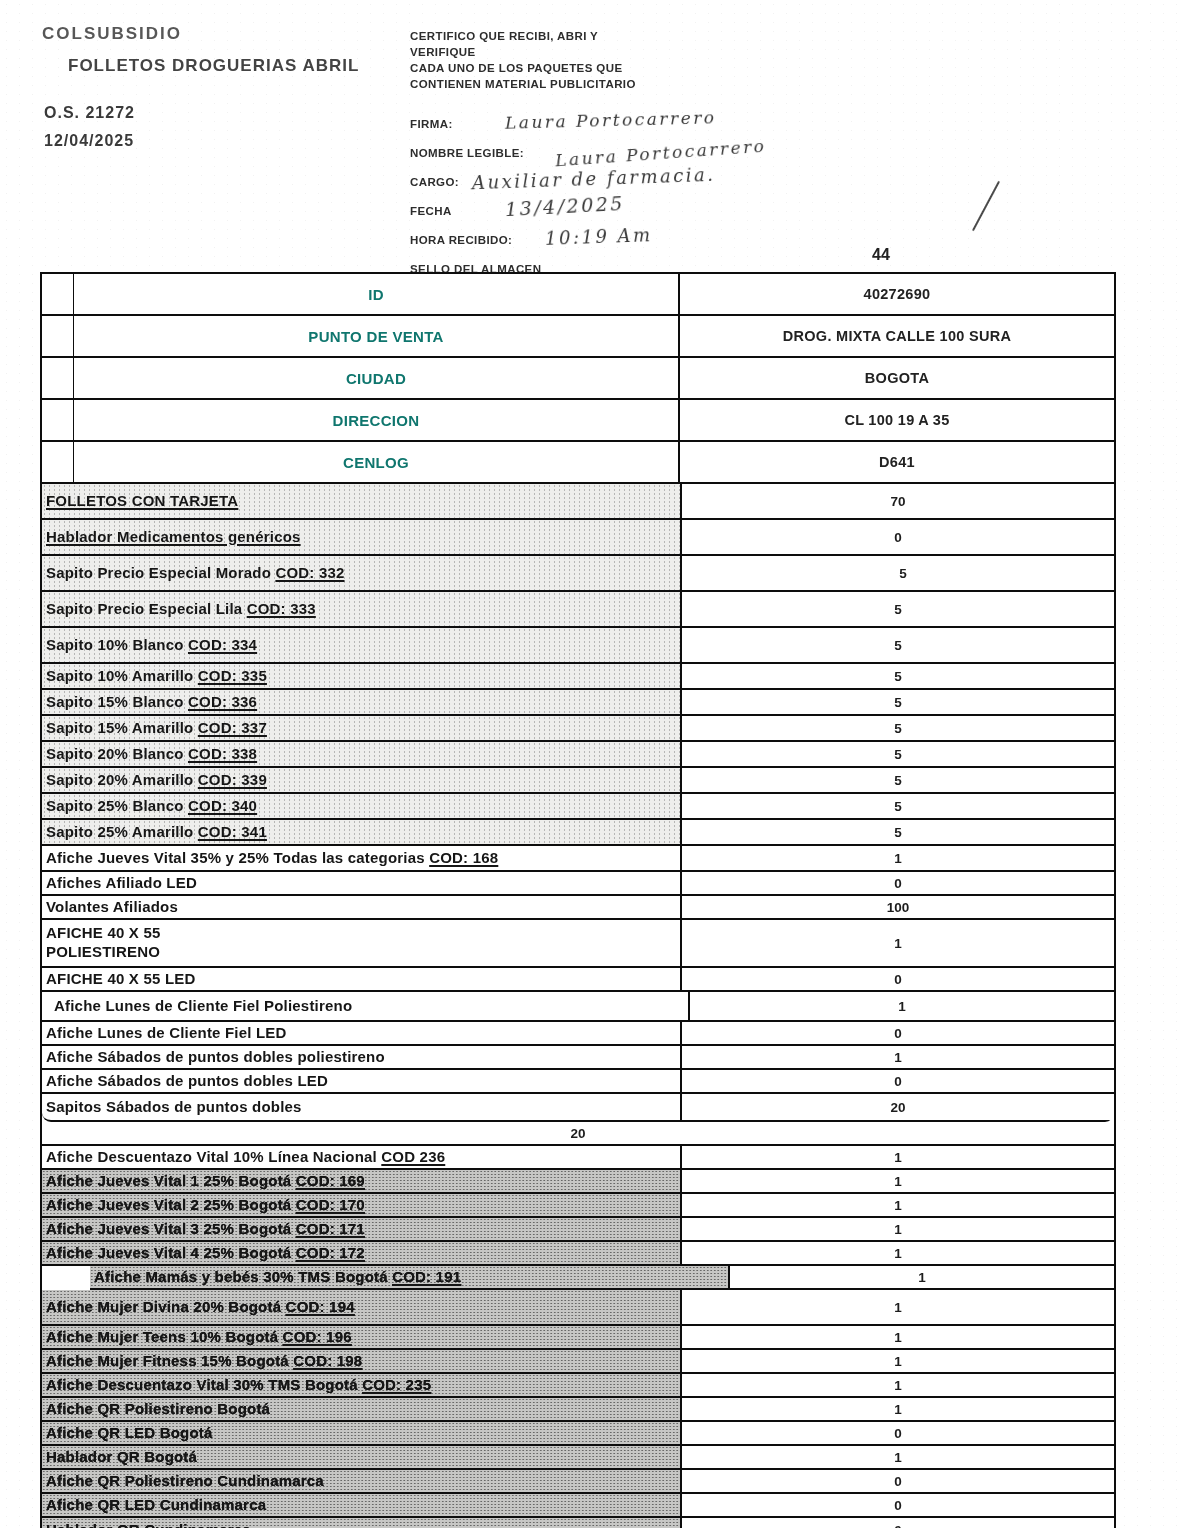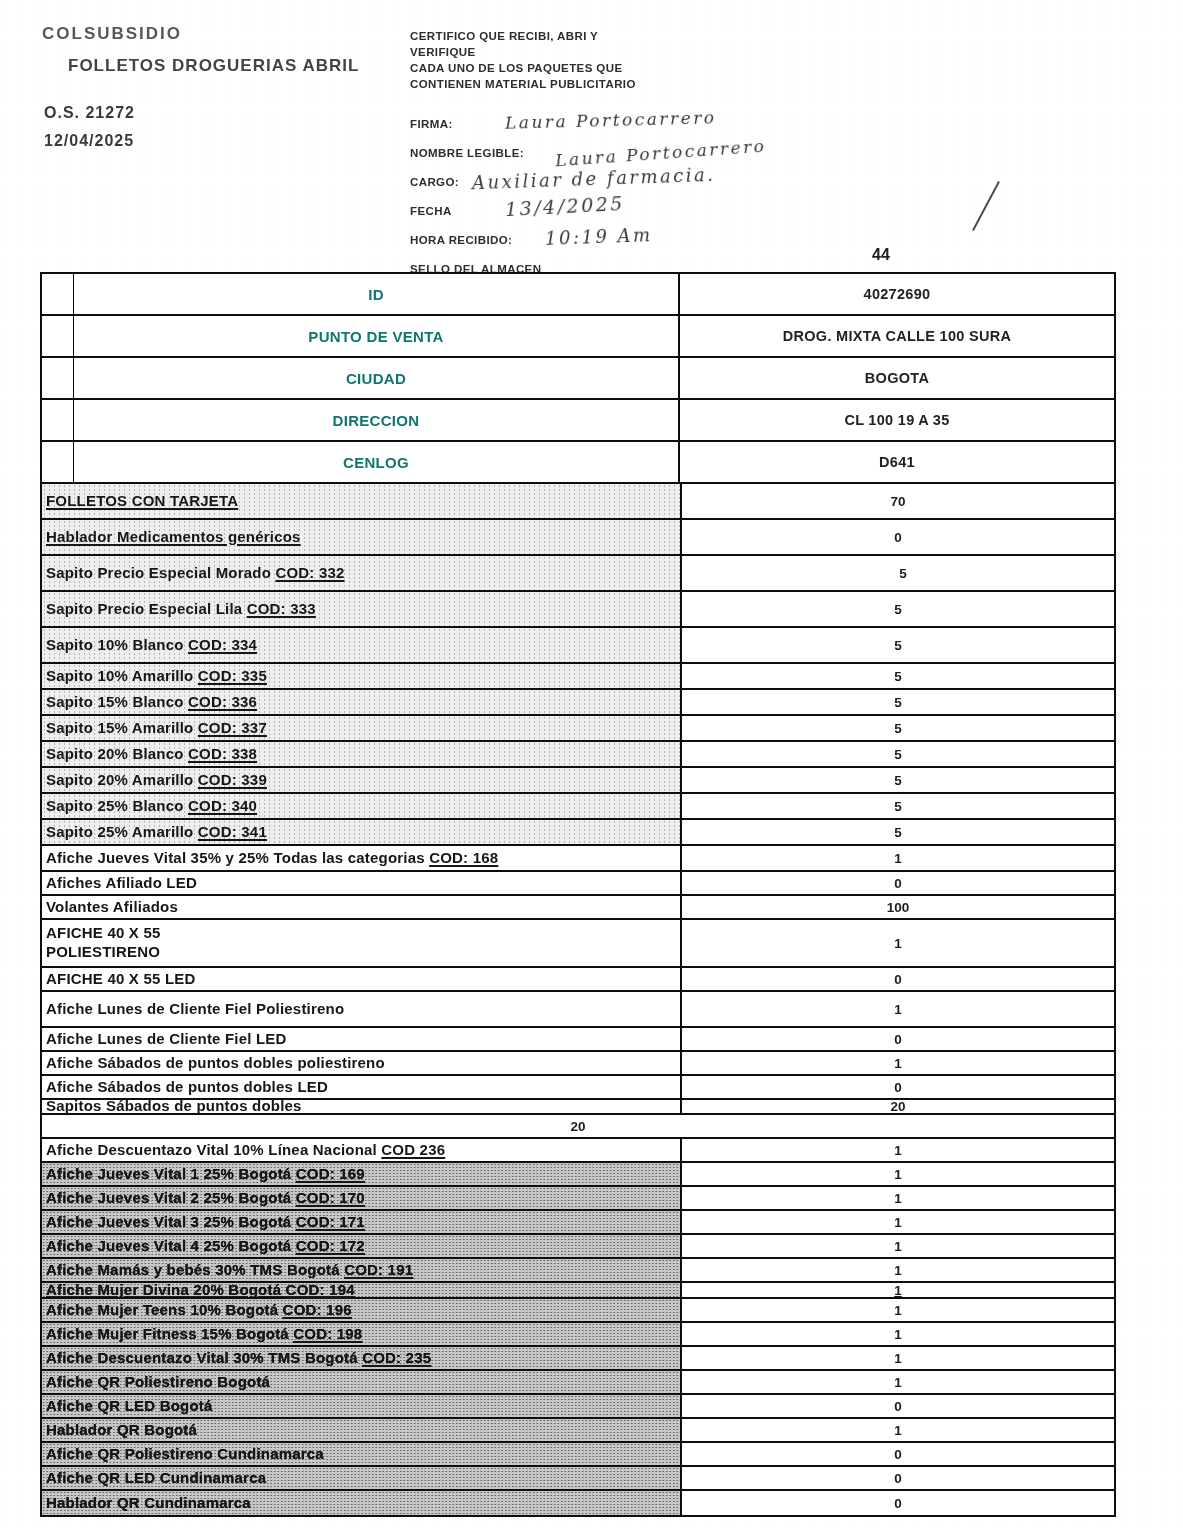--- a/index.html
+++ b/index.html
@@ -252,21 +252,21 @@
             <div><span>POLIESTIRENO</span></div>
           </div>
           <div class="iqty">1</div>
         </div>
         <div class="irow" style="height: 24px;">
           <div class="iname">
             <div><span>AFICHE 40 X 55 LED</span></div>
           </div>
           <div class="iqty">0</div>
         </div>
-        <div class="irow" style="height: 36px;">
+        <div class="irow" style="height: 30px; padding-left: 8px;">
           <div class="iname">
             <div><span>Afiche Lunes de Cliente Fiel Poliestireno</span></div>
           </div>
           <div class="iqty">1</div>
         </div>
         <div class="irow" style="height: 24px;">
           <div class="iname">
             <div><span>Afiche Lunes de Cliente Fiel LED</span></div>
           </div>
           <div class="iqty">0</div>
@@ -276,21 +276,21 @@
             <div><span>Afiche Sábados de puntos dobles poliestireno</span></div>
           </div>
           <div class="iqty">1</div>
         </div>
         <div class="irow" style="height: 24px;">
           <div class="iname">
             <div><span>Afiche Sábados de puntos dobles LED</span></div>
           </div>
           <div class="iqty">0</div>
         </div>
-        <div class="irow" style="height: 15px;">
+        <div class="irow" style="height: 28px; border-radius: 9px;">
           <div class="iname">
             <div><span>Sapitos Sábados de puntos dobles</span></div>
           </div>
           <div class="iqty">20</div>
         </div>
         <div class="irow" style="height: 24px;">
           <div class="iqty">20</div>
         </div>
         <div class="irow" style="height: 24px;">
           <div class="iname">
@@ -315,27 +315,27 @@
             <div><span>Afiche Jueves Vital 3 25% Bogotá </span><span class="u">COD: 171</span></div>
           </div>
           <div class="iqty">1</div>
         </div>
         <div class="irow" style="height: 24px;">
           <div class="iname shade-dark">
             <div><span>Afiche Jueves Vital 4 25% Bogotá </span><span class="u">COD: 172</span></div>
           </div>
           <div class="iqty">1</div>
         </div>
-        <div class="irow" style="height: 24px;">
+        <div class="irow" style="height: 24px; margin-left: 48px;">
           <div class="iname shade-dark">
             <div><span>Afiche Mamás y bebés 30% TMS Bogotá </span><span class="u">COD: 191</span></div>
           </div>
           <div class="iqty">1</div>
         </div>
-        <div class="irow" style="height: 16px; text-decoration: underline;">
+        <div class="irow" style="height: 36px;">
           <div class="iname shade-dark">
             <div><span>Afiche Mujer Divina 20% Bogotá </span><span class="u">COD: 194</span></div>
           </div>
           <div class="iqty">1</div>
         </div>
         <div class="irow" style="height: 24px;">
           <div class="iname shade-dark">
             <div><span>Afiche Mujer Teens 10% Bogotá </span><span class="u">COD: 196</span></div>
           </div>
           <div class="iqty">1</div>

